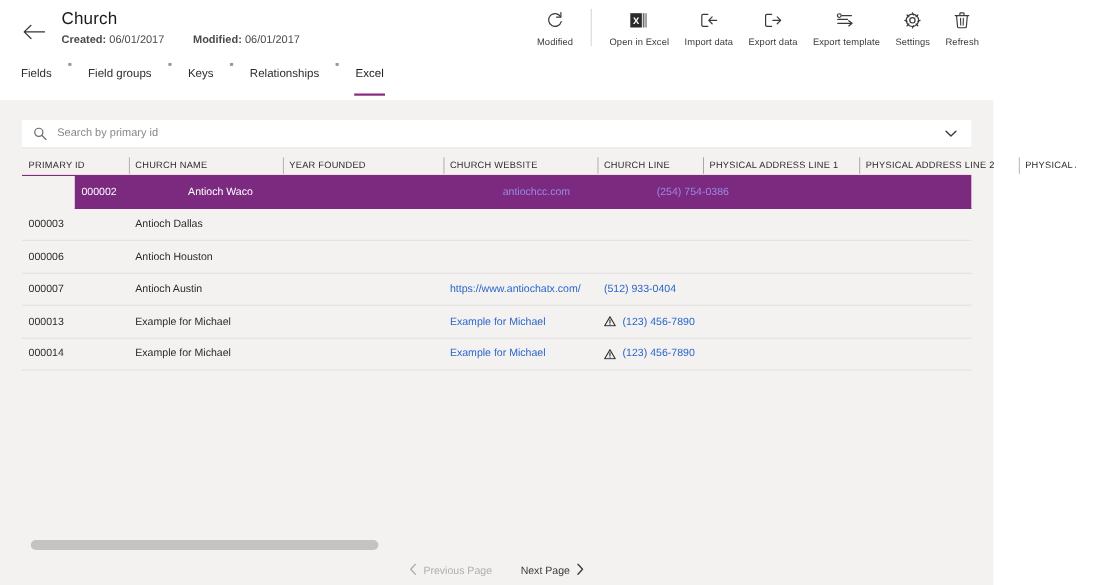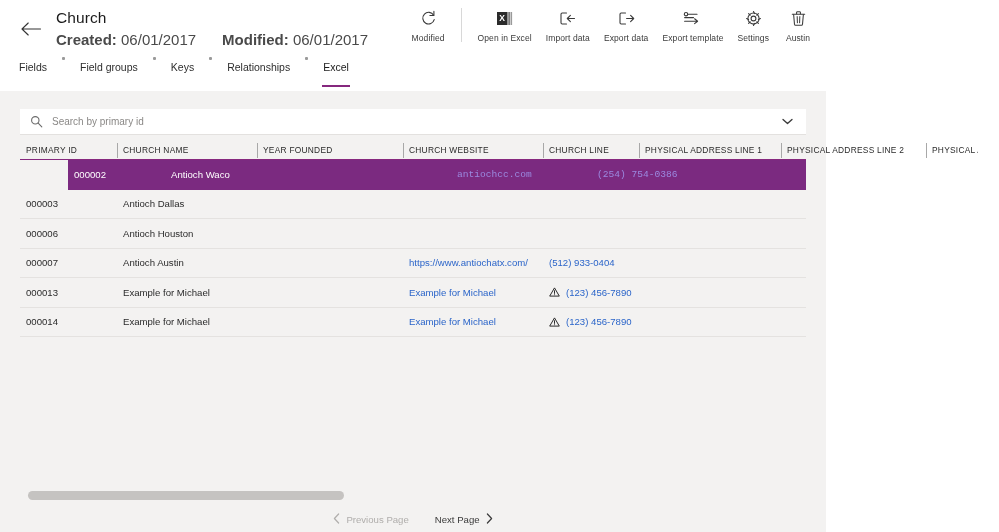--- a/index.html
+++ b/index.html
@@ -2,40 +2,40 @@
 <html><head>
 <meta charset="utf-8">
 <title>Entity Data</title>
 <style>
   * { box-sizing: border-box; margin: 0; padding: 0; }
   html, body {
     width: 999px; height: 532px;
     font-family: "Liberation Sans", sans-serif;
     background: #ffffff; color: #333333; overflow: hidden;
   }
-  .app { position: relative; width: 826px; height: 532px; background:#ffffff; }
+  .app { position: relative; width: 903px; height: 532px; background:#ffffff; }
 
   
   .header {
     position: relative; height: 57px; background: #ffffff;
     display: flex; align-items: flex-start;
   }
   .back-btn {
     width: 46px; height: 46px; margin-top: 6px; margin-left: 8px;
     display:flex; align-items:center; justify-content:center;
     cursor: pointer; background: transparent; border: none;
   }
   .back-btn svg { display:block; }
   .title-block { margin-top: 8px; margin-left: 2px; }
   .entity-title {
     font-size: 15.5px; color: #1b1b1b; font-weight: 400;
     letter-spacing: .1px; line-height: 19px;
   }
   .meta-row { display:flex; margin-top: 4px; gap: 26px; }
-  .meta-item { font-size: 15px; color: #4a4a4a; white-space: nowrap; }
+  .meta-item { font-size: 10px; color: #4a4a4a; white-space: nowrap; }
   .meta-item b { font-weight: 700; }
 
   
   .toolbar {
     position: absolute; right: 6px; top: 6px;
     display: flex; align-items: flex-start; height: 46px;
   }
   .tb-sep { width:1px; height:34px; background:#d8d8d8; margin: 2px 9px 0 9px; }
   .tb-btn {
     min-width: 44px; padding: 2px 7px 0 7px; height: 44px;
@@ -110,21 +110,21 @@
     border-bottom: 1px solid #e4e2e0; cursor:pointer;
   }
   .grid-row.selected { background:#7b2a80; border-bottom-color:#7b2a80;margin-left:48px; }
   .cell {
     font-size: 9.6px; color:#2b2b2b; white-space:nowrap;
     overflow:hidden; padding-left: 6px; flex:0 0 auto;
     display:flex; align-items:center; gap:6px;
   }
   .grid-row.selected .cell { color:#ffffff; }
   .cell a { color:#2b65c9; text-decoration:none; font-size:9.6px; }
-  .grid-row.selected .cell a { color:#9b8ae0;font-family:Liberation Mono, monospace; }
+  .grid-row.selected .cell a { color:#9b8ae0; }
   .warn-ico { flex:0 0 auto; display:flex; align-items:center; }
 
   
   .c0 { width: 97px; }
   .c1 { width: 140px; }
   .c2 { width: 146px; }
   .c3 { width: 140px; }
   .c4 { width: 96px; }
   .c5 { width: 142px; }
   .c6 { width: 145px; }
@@ -255,21 +255,21 @@
 
       <button class="tb-btn">
         <span class="tb-ico">
           <svg width="15" height="17" viewBox="0 0 15 17" aria-hidden="true">
             <path d="M2.6 4.2 L3.5 14.4 A1 1 0 0 0 4.5 15.2 L10.5 15.2 A1 1 0 0 0 11.5 14.4 L12.4 4.2" fill="none" stroke="#3a3a3a" stroke-width="1.05" stroke-linejoin="round"></path>
             <path d="M1.3 4.2 L13.7 4.2" stroke="#3a3a3a" stroke-width="1.05" stroke-linecap="round"></path>
             <path d="M5.6 4.2 L5.6 2.4 A0.8 0.8 0 0 1 6.4 1.7 L8.6 1.7 A0.8 0.8 0 0 1 9.4 2.4 L9.4 4.2" fill="none" stroke="#3a3a3a" stroke-width="1.05" stroke-linejoin="round"></path>
             <path d="M6.2 6.6 L6.4 12.8 M8.8 6.6 L8.6 12.8" stroke="#3a3a3a" stroke-width="1" stroke-linecap="round"></path>
           </svg>
         </span>
-        <span class="tb-lbl">Austin</span>
+        <span class="tb-lbl">Refresh</span>
       </button>
 
     </div>
   </div>
 
   <div class="tabs-bar">
     <div class="tab">
       <span>Fields</span>
     </div>
     <span class="tab-dot"></span>

